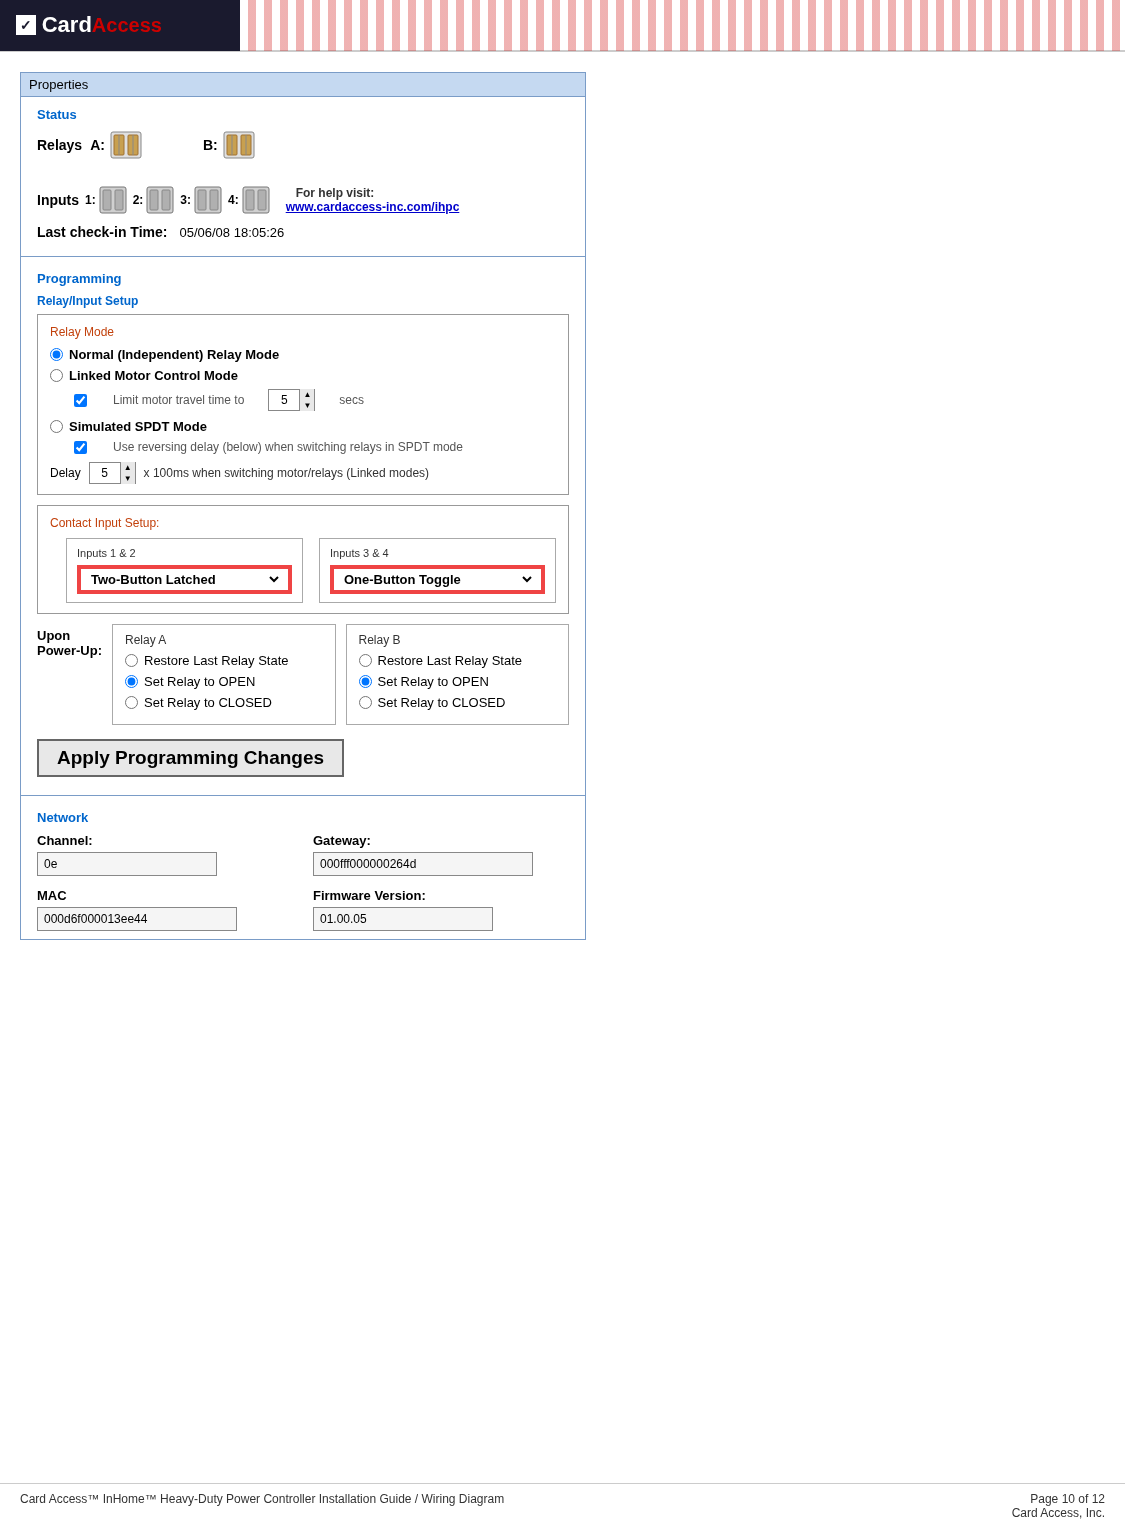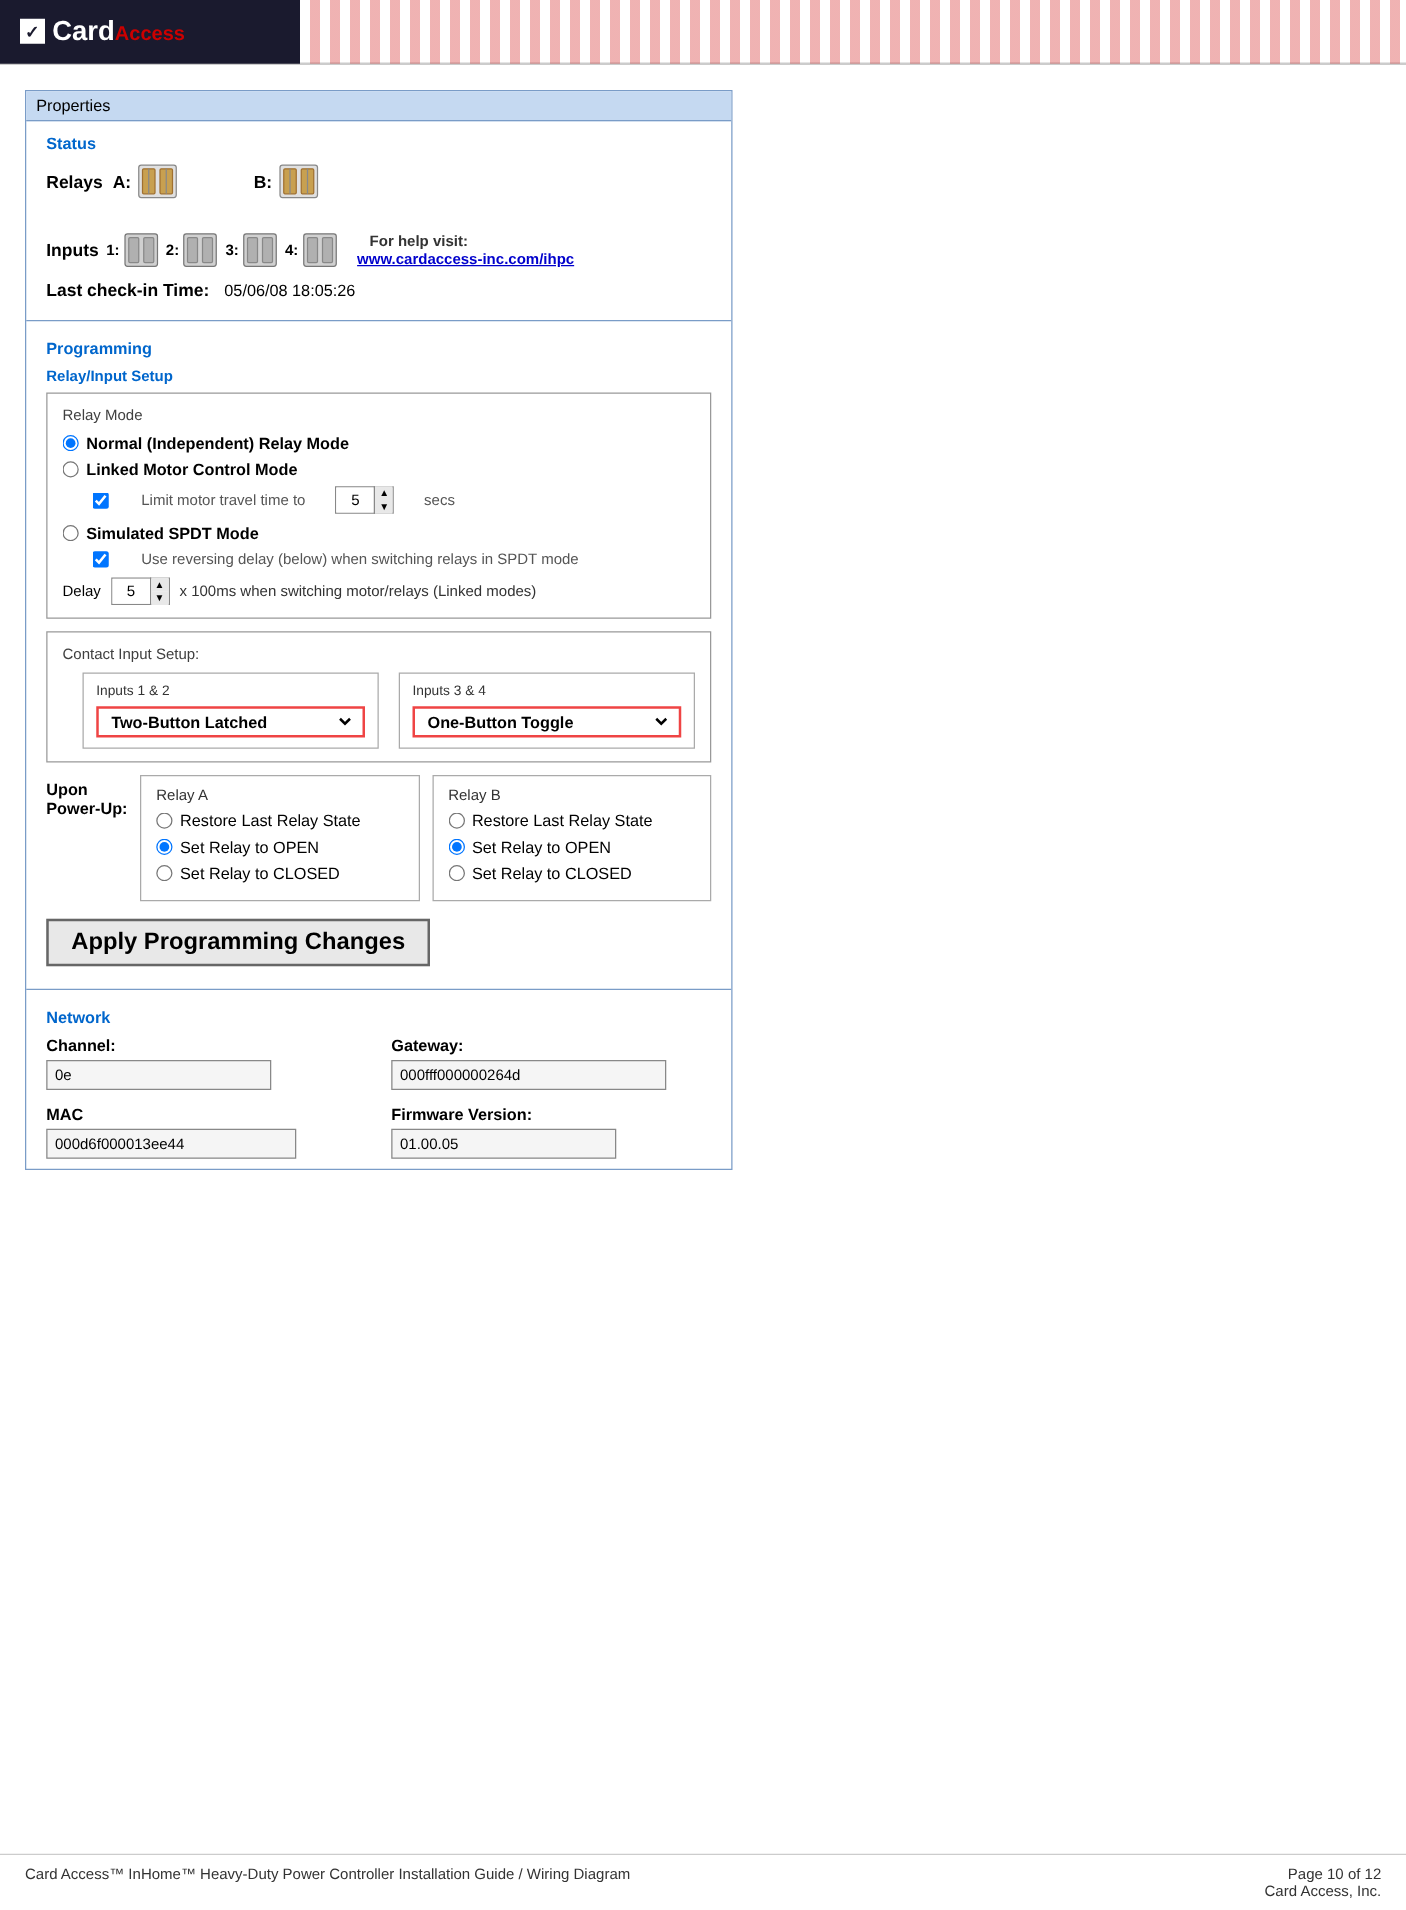--- a/index.html
+++ b/index.html
@@ -158,21 +158,21 @@
 
     
     .relay-mode-box {
       border: 1px solid #999;
       padding: 10px 12px;
       margin-bottom: 10px;
     }
     .box-title {
       font-size: 12px;
       font-weight: normal;
-      color: #404040;
+      color: #c2410c;
       margin-bottom: 8px;
     }
     .radio-row {
       display: flex;
       align-items: center;
       margin-bottom: 6px;
     }
     .radio-row input[type=radio] {
       margin-right: 6px;
     }
@@ -257,21 +257,21 @@
       flex: 1;
     }
     .input-group-title {
       font-size: 11px;
       color: #333;
       margin-bottom: 6px;
     }
     .dropdown-wrapper {
       display: flex;
       align-items: center;
-      border: 2px solid #ef4444;
+      border: 4px solid #ef4444;
       background: #fff;
       padding: 2px 6px;
       cursor: pointer;
     }
     .dropdown-wrapper select {
       border: none;
       outline: none;
       font-size: 13px;
       font-weight: bold;
       background: transparent;
@@ -363,21 +363,21 @@
       text-align: right;
     }
   </style>
 </head>
 <body>
 
 <div class="header">
   <div class="header-logo">
     <div class="logo-icon">✓</div>
     <div>
-      <span style="color:#fff;font-size:22px;font-weight:bold;">Card</span><span style="color:#cc0000;font-size:16px;font-weight:bold;">Access</span>
+      <span style="color:#fff;font-size:22px;font-weight:bold;">Card</span><span style="color:#cc0000;font-size:20px;font-weight:bold;">Access</span>
     </div>
   </div>
   <div class="header-stripe"></div>
 </div>
 
 <div class="main-content">
   <div class="properties-box">
     <div class="properties-title">Properties</div>
 
     <div class="section-status">

